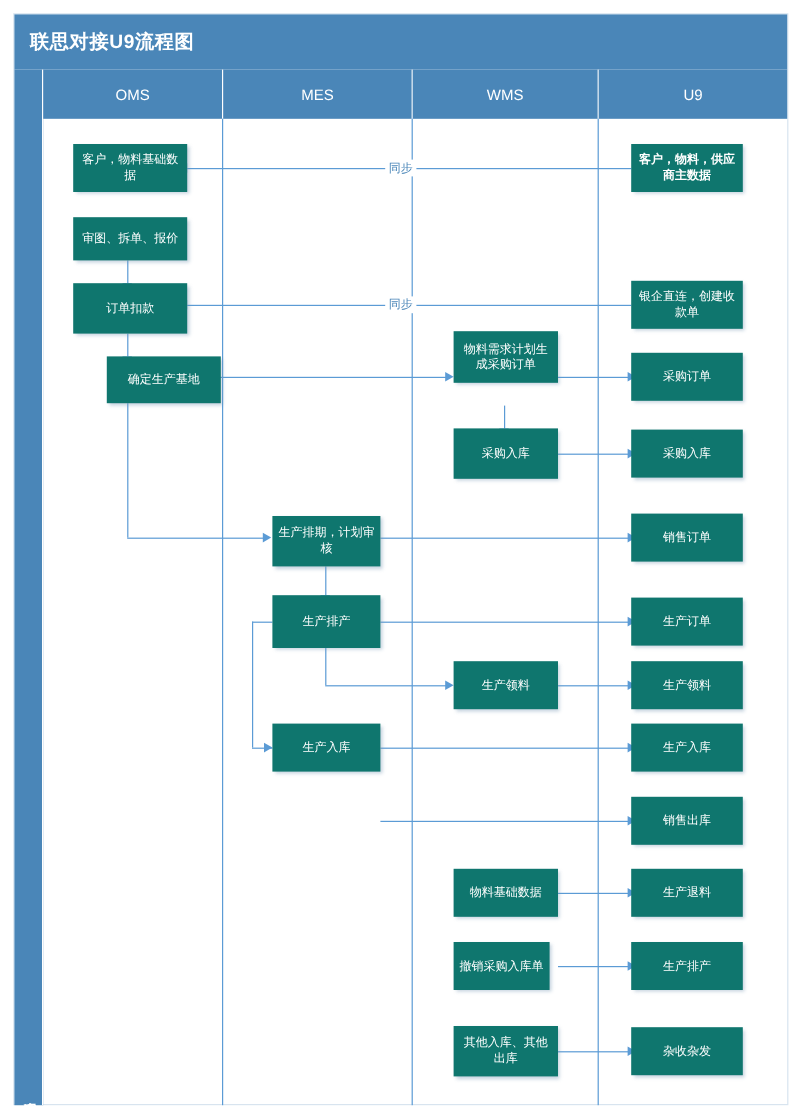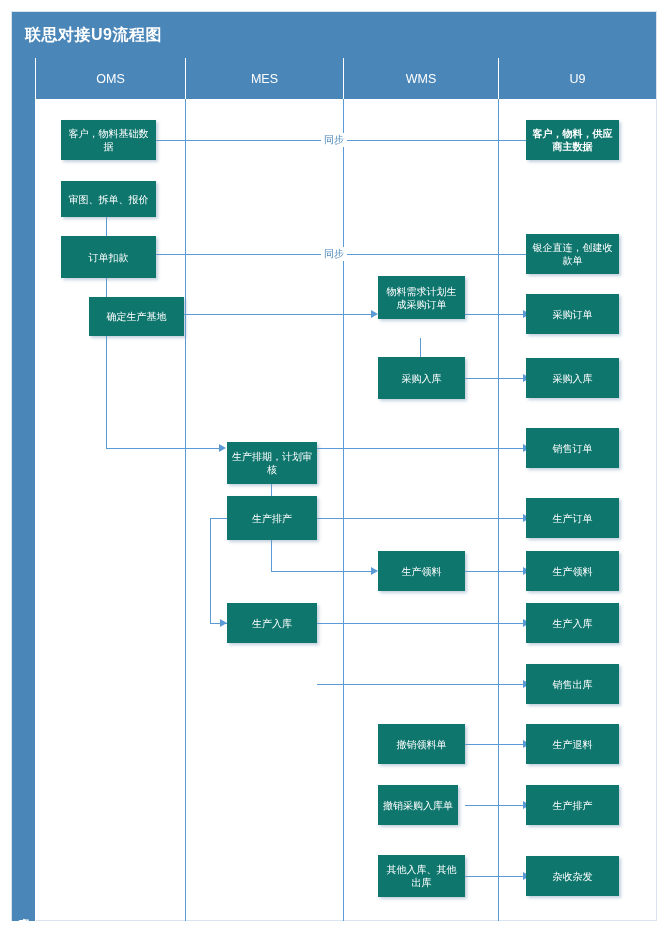--- a/index.html
+++ b/index.html
@@ -251,28 +251,28 @@
   <div class="arrow-r" style="left:523px; top:801px;"></div>
 
   <div class="hline" style="left:465px; top:876px; width:61px;"></div>
   <div class="arrow-r" style="left:523px; top:872px;"></div>
 
   <div class="node" style="left:61px; top:120px; width:95px; height:40px;">客户，物料基础数据</div>
   <div class="node" style="left:61px; top:181px; width:95px; height:36px;">审图、拆单、报价</div>
   <div class="node" style="left:61px; top:236px; width:95px; height:42px;">订单扣款</div>
   <div class="node" style="left:61px; top:297px; width:95px; height:39px;margin-left:28px;">确定生产基地</div>
 
-  <div class="node" style="left:227px; top:442px; width:90px; height:42px;">生产排期，计划审核</div>
+  <div class="node" style="left:227px; top:430px; width:90px; height:42px;">生产排期，计划审核</div>
   <div class="node" style="left:227px; top:496px; width:90px; height:44px;">生产排产</div>
   <div class="node" style="left:227px; top:603px; width:90px; height:40px;">生产入库</div>
 
   <div class="node" style="left:378px; top:276px; width:87px; height:43px;">物料需求计划生成采购订单</div>
   <div class="node" style="left:378px; top:357px; width:87px; height:42px;">采购入库</div>
   <div class="node" style="left:378px; top:551px; width:87px; height:40px;">生产领料</div>
-  <div class="node" style="left:378px; top:724px; width:87px; height:40px;">撤销领料单</div>
+  <div class="node" style="left:378px; top:724px; width:87px; height:40px;">物料基础数据</div>
   <div class="node" style="left:378px; top:785px; width:80px; height:40px;">撤销采购入库单</div>
   <div class="node" style="left:378px; top:855px; width:87px; height:42px;">其他入库、其他出库</div>
 
   <div class="node" style="left:526px; top:120px; width:93px; height:40px;font-weight:bold;">客户，物料，供应商主数据</div>
   <div class="node" style="left:526px; top:234px; width:93px; height:40px;">银企直连，创建收款单</div>
   <div class="node" style="left:526px; top:294px; width:93px; height:40px;">采购订单</div>
   <div class="node" style="left:526px; top:358px; width:93px; height:40px;">采购入库</div>
   <div class="node" style="left:526px; top:428px; width:93px; height:40px;">销售订单</div>
   <div class="node" style="left:526px; top:498px; width:93px; height:40px;">生产订单</div>
   <div class="node" style="left:526px; top:551px; width:93px; height:40px;">生产领料</div>

